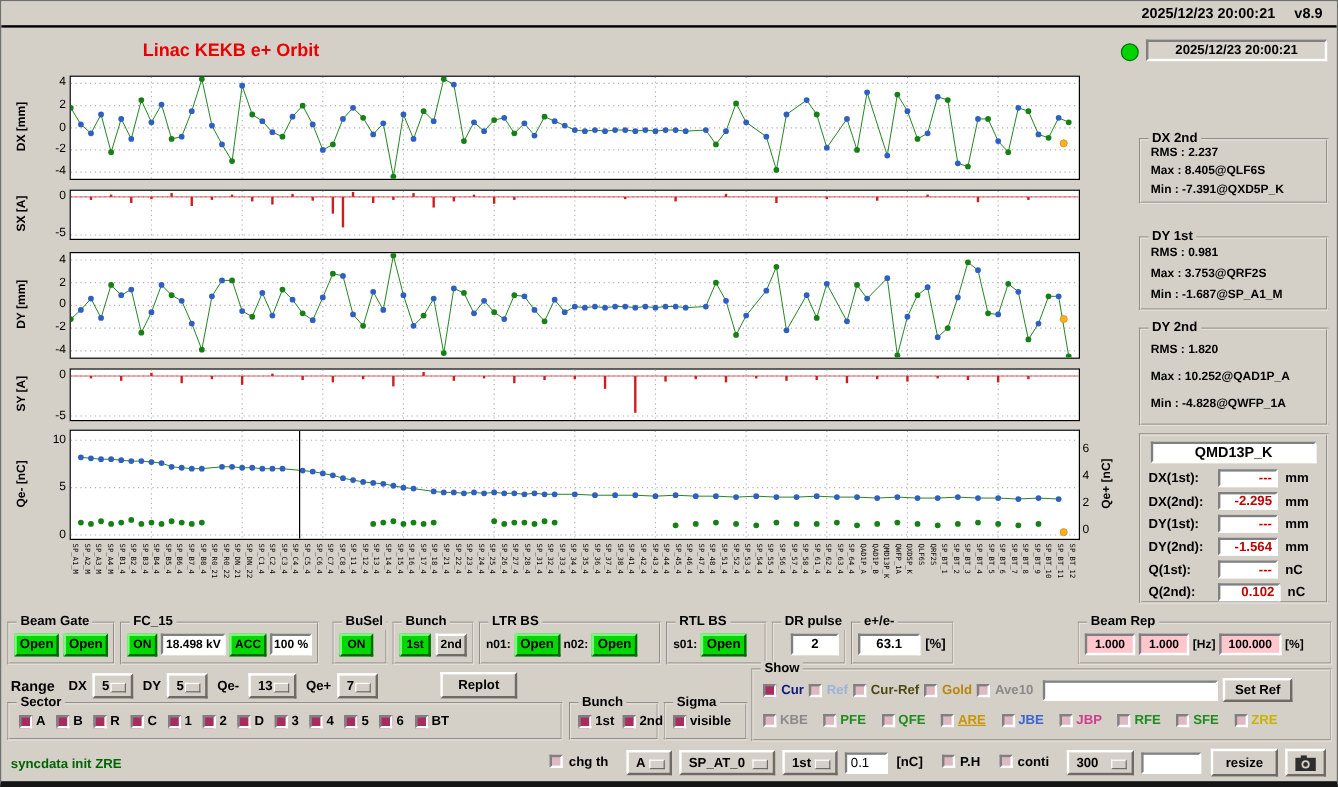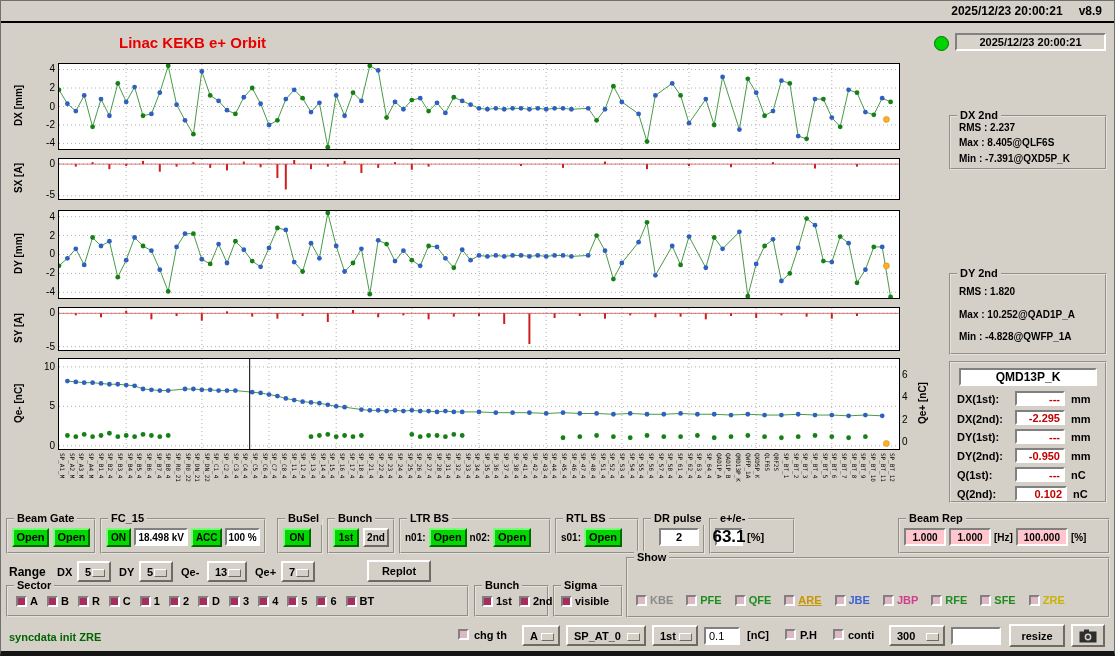--- a/index.html
+++ b/index.html
@@ -648,20 +648,26 @@
       <span class="bpm" style="left: 821.69px;">SP_BT_11</span>
       <span class="bpm" style="left: 831.345px;">SP_BT_12</span>
     </div>
 
   <div class="gbox stat" style="top:114px;height:55px">
     <span class="gtitle">DX 2nd</span>
     <div class="stat-line">RMS : 2.237</div>
     <div class="stat-line">Max : 8.405@QLF6S</div>
     <div class="stat-line">Min : -7.391@QXD5P_K</div>
   </div>
+  <div class="gbox stat" style="top:196px;height:62px">
+    <span class="gtitle">DY 1st</span>
+    <div class="stat-line">RMS : 0.981</div>
+    <div class="stat-line">Max : 3.753@QRF2S</div>
+    <div class="stat-line">Min : -1.687@SP_A1_M</div>
+  </div>
   <div class="gbox stat" style="top:272px;height:82px">
     <span class="gtitle">DY 2nd</span>
     <div class="stat-line">RMS : 1.820</div>
     <div class="stat-line">Max : 10.252@QAD1P_A</div>
     <div class="stat-line">Min : -4.828@QWFP_1A</div>
   </div>
 
   <div class="gbox" style="left:948px;top:360px;width:158px;height:142px">
     <div class="fld" style="position:absolute;left:8px;top:5px;width:138px;height:18px;font:bold 12px 'Liberation Sans',sans-serif">QMD13P_K</div>
     <div class="abs" style="left:6px;top:28px;display:flex;align-items:center">
@@ -674,21 +680,21 @@
       <span class="fld num" style="width:50px;height:15px">-2.295</span>
       <span class="lbl" style="margin-left:6px">mm</span>
     </div>
     <div class="abs" style="left:6px;top:66px;display:flex;align-items:center">
       <span class="lbl" style="width:58px">DY(1st):</span>
       <span class="fld num" style="width:50px;height:15px">---</span>
       <span class="lbl" style="margin-left:6px">mm</span>
     </div>
     <div class="abs" style="left:6px;top:85px;display:flex;align-items:center">
       <span class="lbl" style="width:58px">DY(2nd):</span>
-      <span class="fld num" style="width:50px;height:15px">-0.950</span>
+      <span class="fld num" style="width:50px;height:15px">-1.564</span>
       <span class="lbl" style="margin-left:6px">mm</span>
     </div>
     <div class="abs" style="left:6px;top:104px;display:flex;align-items:center">
       <span class="lbl" style="width:58px">Q(1st):</span>
       <span class="fld num" style="width:50px;height:15px">---</span>
       <span class="lbl" style="margin-left:6px">nC</span>
     </div>
     <div class="abs" style="left:6px;top:123px;display:flex;align-items:center">
       <span class="lbl" style="width:58px">Q(2nd):</span>
       <span class="fld num" style="width:52px;height:15px">0.102</span>
@@ -728,21 +734,21 @@
     <span class="gtitle">RTL BS</span>
     <span class="smlbl">s01:</span>
     <div class="btn green" style="width:38px">Open</div>
   </div>
   <div class="gbox row1" style="left:642px;width:62px;justify-content:flex-end">
     <span class="gtitle">DR pulse</span>
     <div class="fld" style="width:40px;font-size:11px">2</div>
   </div>
   <div class="gbox row1" style="left:708px;width:86px">
     <span class="gtitle">e+/e-</span>
-    <div class="fld" style="width:28px;font-size:17px">63.1</div>
+    <div class="fld" style="width:52px;font-size:11px">63.1</div>
     <span class="lbl">[%]</span>
   </div>
   <div class="gbox row1" style="left:897px;width:212px;gap:3px">
     <span class="gtitle">Beam Rep</span>
     <div class="fld pinkf" style="width:42px">1.000</div>
     <div class="fld pinkf" style="width:42px">1.000</div>
     <span class="smlbl">[Hz]</span>
     <div class="fld pinkf" style="width:52px">100.000</div>
     <span class="smlbl">[%]</span>
   </div>
@@ -753,20 +759,34 @@
   <span class="abs lbl" style="left:118px;top:565px">DY</span>
   <div class="abs dd" style="left:138px;top:560px;width:34px;height:21px">5</div>
   <span class="abs lbl" style="left:180px;top:565px">Qe-</span>
   <div class="abs dd" style="left:206px;top:560px;width:40px;height:21px">13</div>
   <span class="abs lbl" style="left:254px;top:565px">Qe+</span>
   <div class="abs dd" style="left:280px;top:560px;width:34px;height:21px">7</div>
   <div class="abs btn" style="left:366px;top:559px;width:64px;height:22px">Replot</div>
 
   <div class="gbox" style="left:625px;top:556px;width:484px;height:61px">
     <span class="gtitle">Show</span>
+    <div class="showrow" style="left:8px;top:6px;gap:4px">
+      <span class="cbx on"></span>
+      <span class="lbl" style="color: rgb(16, 24, 128);">Cur</span>
+      <span class="cbx off"></span>
+      <span class="lbl" style="color: rgb(156, 180, 216);">Ref</span>
+      <span class="cbx off"></span>
+      <span class="lbl" style="color: rgb(74, 74, 16);">Cur-Ref</span>
+      <span class="cbx off"></span>
+      <span class="lbl" style="color: rgb(184, 134, 11);">Gold</span>
+      <span class="cbx off"></span>
+      <span class="lbl" style="color: rgb(138, 138, 138);">Ave10</span>
+      <input class="tf" style="width: 146px; height: 17px; margin-left: 4px;" value="">
+      <div class="btn" style="width:58px;height:20px">Set Ref</div>
+    </div>
     <div class="showrow" style="left:8px;top:35px">
       <span class="sitem" style="margin-right:13px">
           <span class="cbx off"></span>
           <span class="lbl" style="color: rgb(138, 138, 138);">KBE</span>
         </span>
       <span class="sitem" style="margin-right:13px">
           <span class="cbx off"></span>
           <span class="lbl" style="color: rgb(31, 140, 31);">PFE</span>
         </span>
       <span class="sitem" style="margin-right:13px">

